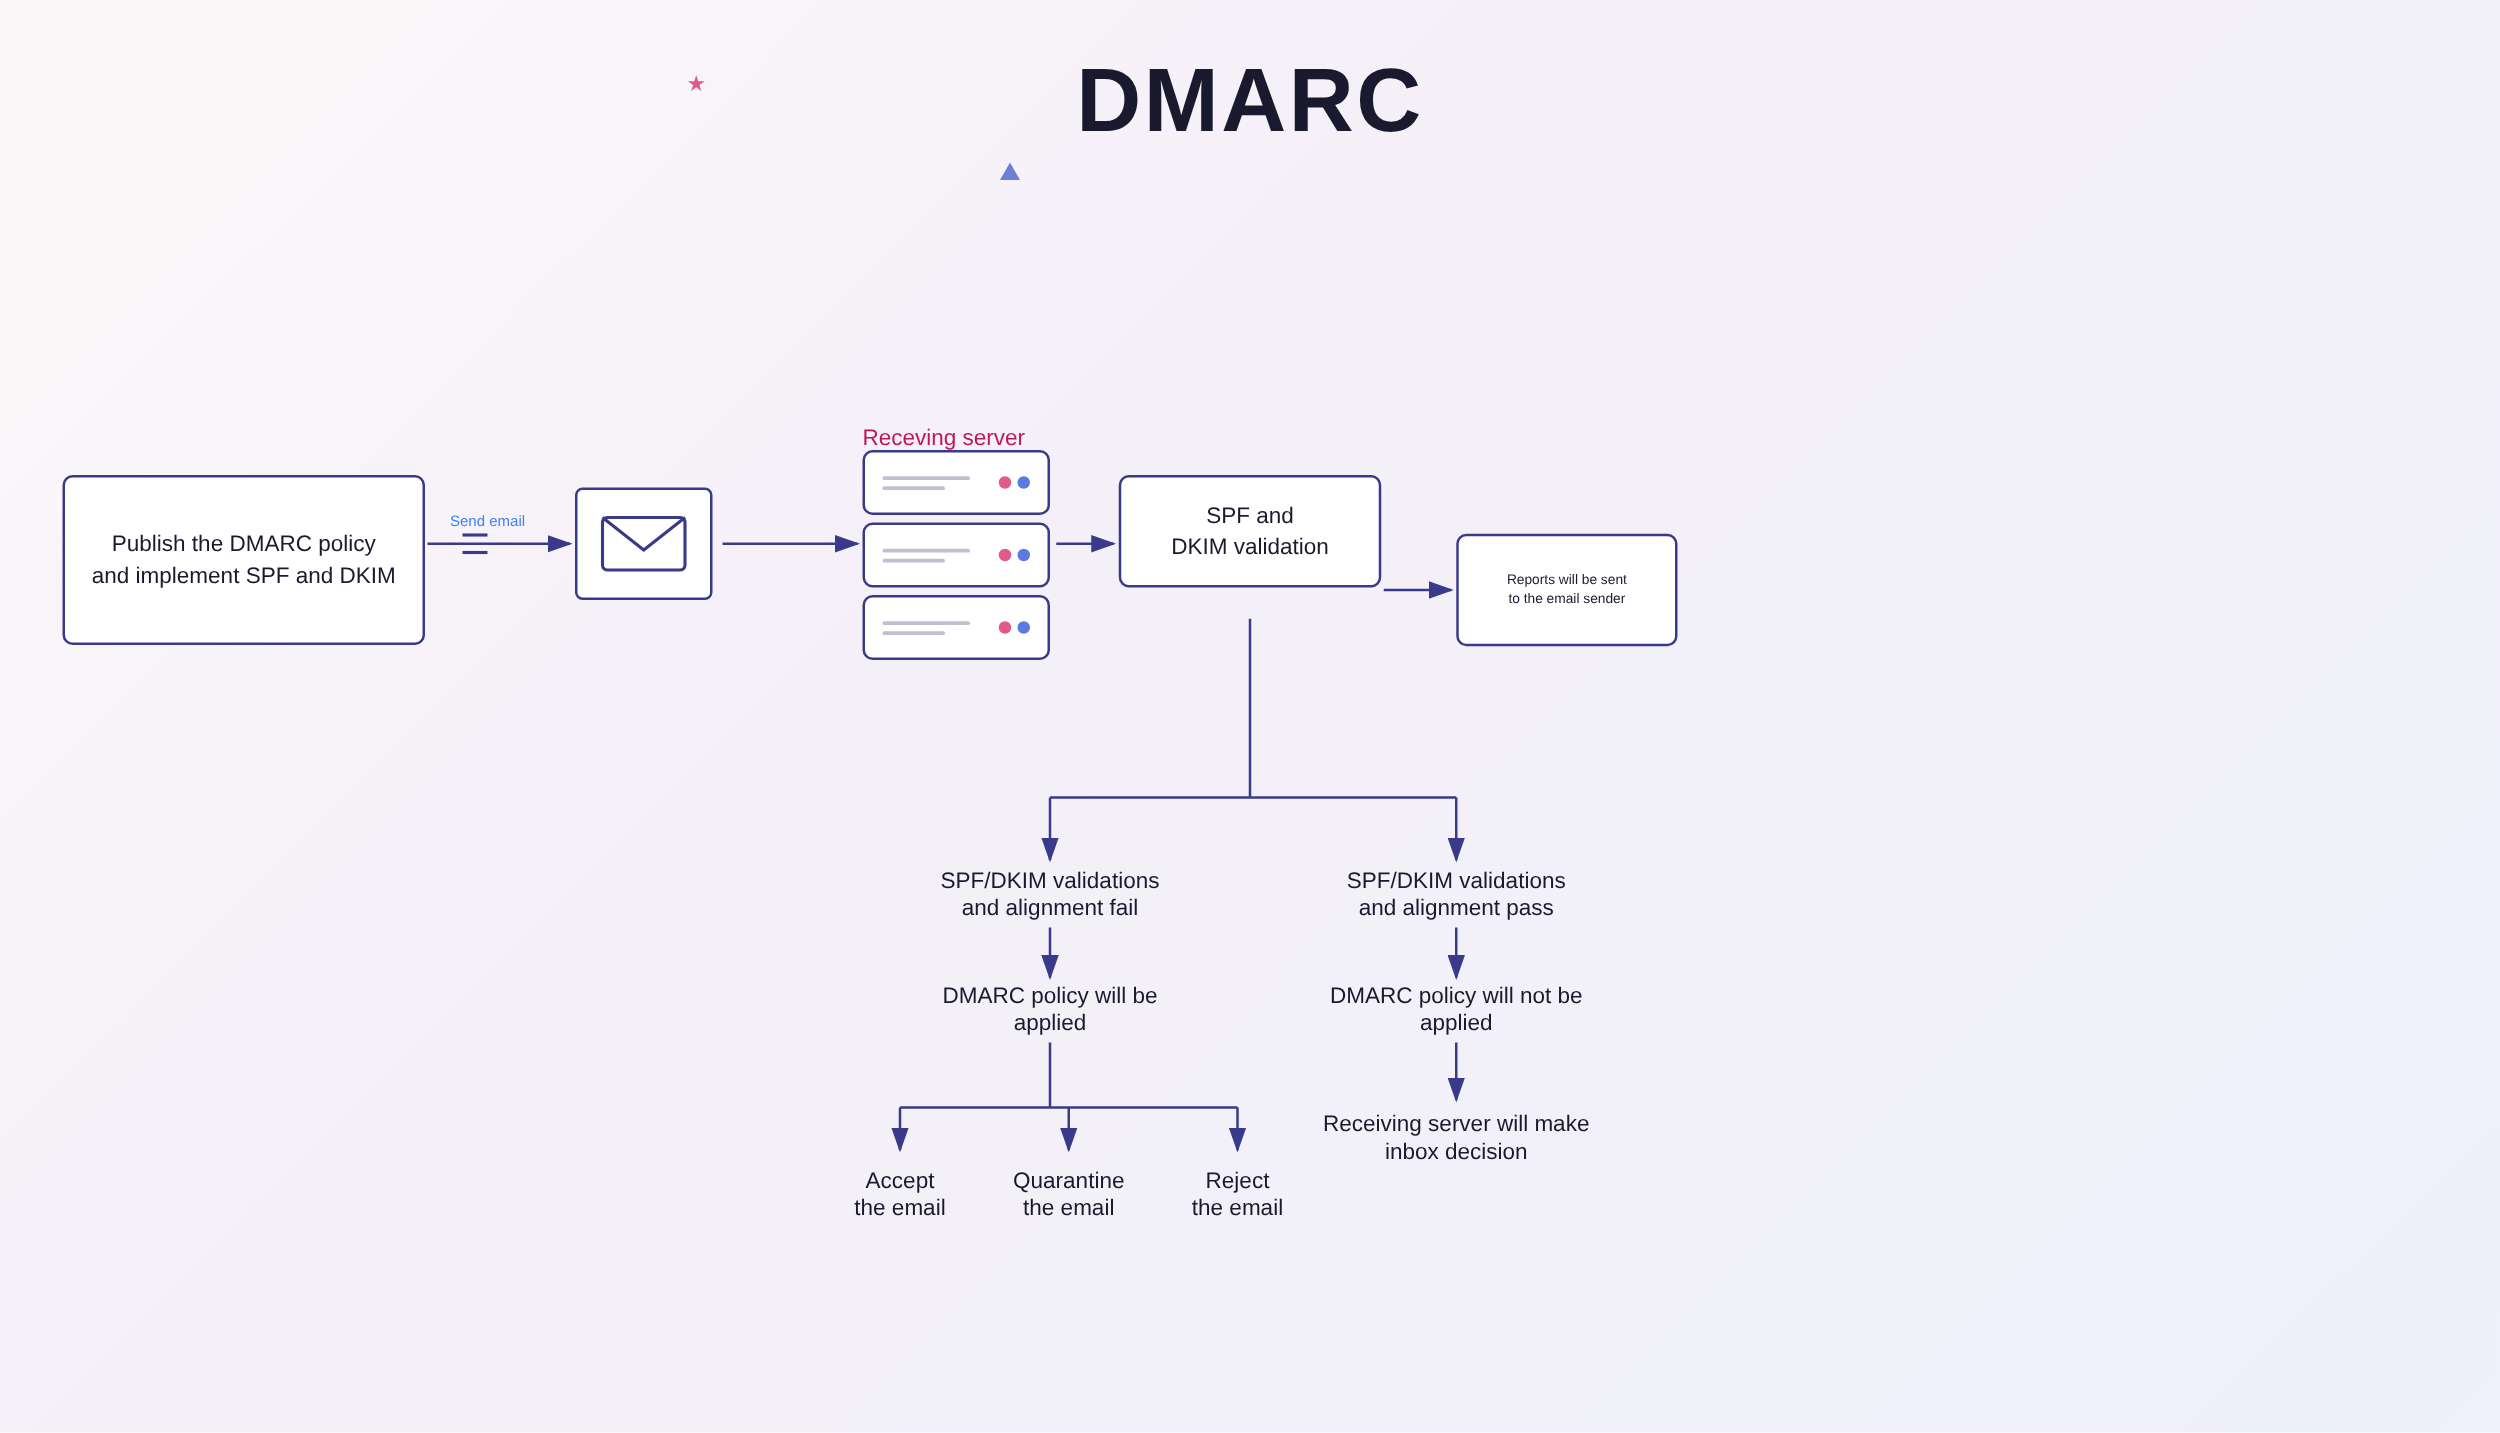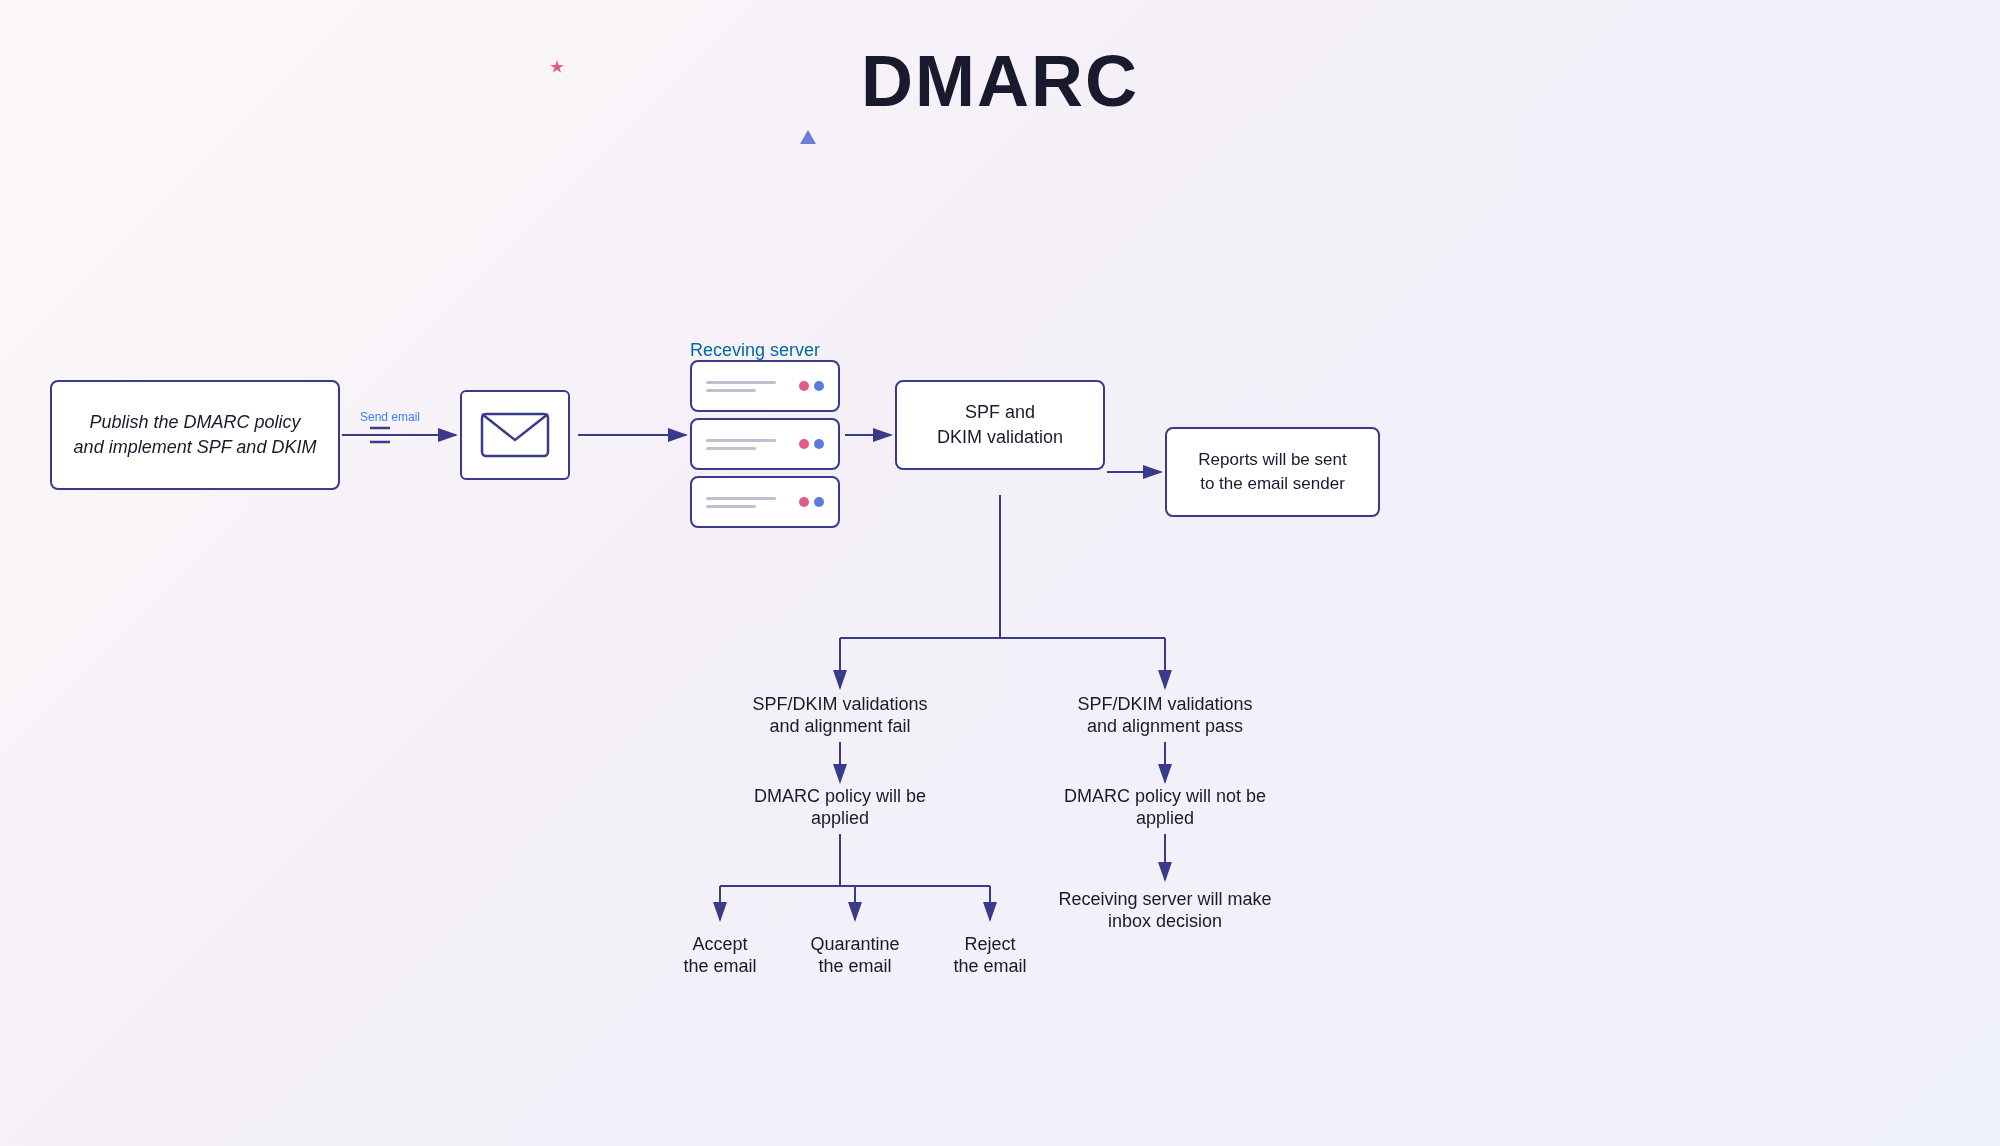--- a/index.html
+++ b/index.html
@@ -154,21 +154,21 @@
       border-radius: 50%;
       background: #5a7ae0;
     }
 
     
     .receiving-server-label {
       position: absolute;
       top: 180px;
       left: 690px;
       font-size: 18px;
-      color: #0369a1;
+      color: #be185d;
       white-space: nowrap;
     }
 
     
     .arrows-svg {
       position: absolute;
       top: 0;
       left: 0;
       width: 100%;
       height: 100%;
@@ -181,39 +181,38 @@
       left: 360px;
       font-size: 12px;
       color: #3b82f6;
     }
 
     
     .publish-box {
       top: 220px;
       left: 50px;
       width: 290px;
-      height: 110px;
+      height: 136px;
       font-size: 18px;
-      font-style: italic;
     }
 
     .spf-dkim-box {
       top: 220px;
       left: 895px;
       width: 210px;
       height: 90px;
       font-size: 18px;
     }
 
     .reports-box {
       top: 267px;
       left: 1165px;
-      width: 215px;
+      width: 177px;
       height: 90px;
-      font-size: 17px;
+      font-size: 11px;
     }
   </style>
 </head>
 <body>
 
 <div class="page-wrapper">
 
   <div class="deco-pink-dot"></div>
   <div class="deco-blue-triangle"></div>
 

